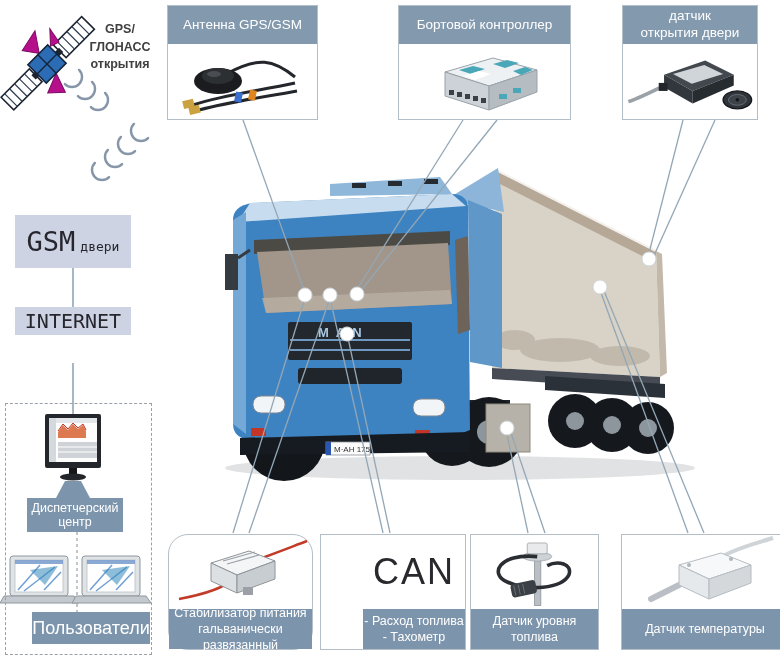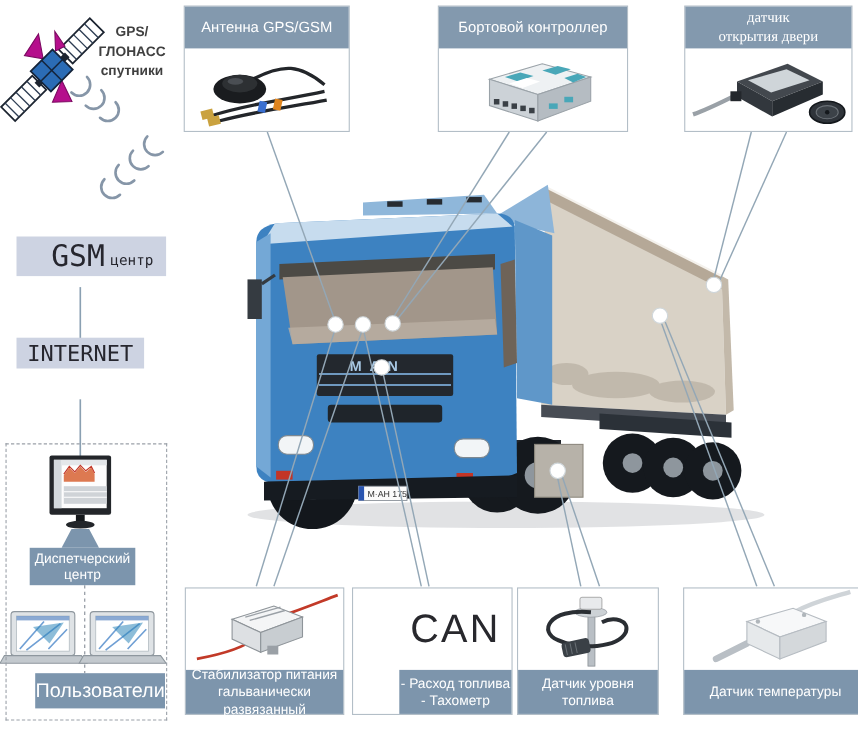--- a/index.html
+++ b/index.html
@@ -23,21 +23,21 @@
         box-sizing:border-box;z-index:3;display:flex;flex-direction:column;}
   .bbox .bod{flex:1;display:flex;align-items:center;justify-content:center;overflow:hidden;}
   .bbox .band{background:#7d95ac;color:#fff;font-size:12.5px;height:40px;display:flex;
               flex-direction:column;align-items:center;justify-content:center;text-align:center;line-height:1.3;}
   .can-big{font-size:36px;letter-spacing:2px;color:#28282d;}
 
   
   .netbox{position:absolute;left:15px;width:116px;background:#cdd3e2;z-index:3;
           display:flex;align-items:baseline;justify-content:center;color:#26262e;
           font-family:"DejaVu Sans Mono",monospace;}
-  .net-gsm{top:215px;height:36px;align-items:center;padding-left:20px;}
+  .net-gsm{top:215px;height:53px;align-items:center;}
   .net-gsm .big{font-size:27px;}
   .net-gsm .small{font-size:13px;margin-left:5px;margin-top:9px;}
   .net-internet{top:307px;height:28px;align-items:center;font-size:20px;text-align:center;}
 
   
   .dash-frame{position:absolute;left:5px;top:403px;width:147px;height:252px;
               border:1px dashed #9aa0a8;box-sizing:border-box;z-index:2;}
   .lblbox{position:absolute;background:#7c95ad;color:#fff;z-index:3;display:flex;
           align-items:center;justify-content:center;text-align:center;}
   .lbl-dispatch{left:27px;top:498px;width:96px;height:34px;font-size:12.5px;}
@@ -219,21 +219,21 @@
           <line x1="24" y1="591" x2="55" y2="567"></line>
         <line x1="44" y1="590" x2="61" y2="572"></line>
       </g>
       <polygon points="30,570 58,566 45,585" fill="#2f86ba" opacity="0.55"></polygon>
       <polygon points="4,596 74,596 79,603 0,603" fill="#c3c9ce" stroke="#8e979e" stroke-width="1"></polygon>
     </g>
   </svg>
 
   <div class="sat-label">
     <div>GPS/ГЛОНАСС</div>
-    <div>спутники</div>
+    <div>открытия</div>
   </div>
 
   <div class="pbox" style="left:167px;width:151px;">
     <div class="hdr">
       <span>Антенна GPS/GSM</span>
     </div>
     <div class="bod">
       <svg width="140" height="70" viewBox="0 0 140 70">
         <path d="M55,26 C85,10 100,12 122,30" fill="none" stroke="#23262a" stroke-width="3"></path>
         <ellipse cx="45" cy="34" rx="24" ry="13" fill="#1a1c1f"></ellipse>
@@ -270,21 +270,21 @@
           <rect x="66" y="52" width="5" height="5"></rect>
         </g>
         <g fill="#49a7b8">
             <rect x="84" y="48" width="8" height="5"></rect>
             <rect x="98" y="42" width="8" height="5"></rect>
           </g>
       </svg>
     </div>
   </div>
 
-  <div class="pbox" style="left:622px;width:153px;font-family:Liberation Serif, serif;">
+  <div class="pbox" style="left:622px;width:136px;">
     <div class="hdr">
       <span>датчик</span>
       <span>открытия двери</span>
     </div>
     <div class="bod">
       <svg width="150" height="72" viewBox="0 0 150 72">
         <path d="M46,40 C30,48 18,54 6,58" fill="none" stroke="#9aa1a7" stroke-width="4"></path>
         <polygon points="46,28 92,12 124,28 78,46" fill="#43484e"></polygon>
         <polygon points="56,27 91,17 112,27 77,38" fill="#cfd5d9"></polygon>
         <polygon points="46,28 78,46 78,60 46,42" fill="#32373d"></polygon>
@@ -292,35 +292,35 @@
         <rect x="40" y="37" width="10" height="9" fill="#23272c"></rect>
         <ellipse cx="128" cy="56" rx="16" ry="10" fill="#2f343a" stroke="#14181c" stroke-width="1.5"></ellipse>
         <ellipse cx="128" cy="56" rx="10" ry="6" fill="#3c4248" stroke="#6a7076" stroke-width="1"></ellipse>
         <circle cx="128" cy="56" r="2" fill="#14181c"></circle>
       </svg>
     </div>
   </div>
 
   <div class="netbox net-gsm">
     <span class="big">GSM</span>
-    <span class="small">центр</span>
+    <span class="small">двери</span>
   </div>
   <div class="netbox net-internet">
     <span>INTERNET</span>
   </div>
 
   <div class="dash-frame"></div>
   <div class="lblbox lbl-dispatch">
     <span>Диспетчерский центр</span>
   </div>
   <div class="lblbox lbl-users">
     <span>Пользователи</span>
   </div>
 
-  <div class="bbox" style="left:168px;width:145px;">
+  <div class="bbox" style="left:168px;width:145px;border-radius:20px;">
     <div class="bod">
       <svg width="140" height="74" viewBox="0 0 140 74">
         <path d="M8,64 C40,58 56,50 62,44" fill="none" stroke="#c23a28" stroke-width="2.5"></path>
         <path d="M82,26 C100,20 120,12 136,6" fill="none" stroke="#c23a28" stroke-width="2.5"></path>
         <polygon points="40,28 78,16 104,26 66,40" fill="#f4f5f6" stroke="#8e9499" stroke-width="1"></polygon>
         <polygon points="40,28 66,40 66,58 40,46" fill="#dde0e3" stroke="#8e9499" stroke-width="1"></polygon>
         <polygon points="66,40 104,26 104,44 66,58" fill="#c8cdd1" stroke="#8e9499" stroke-width="1"></polygon>
         <g stroke="#9aa0a6" stroke-width="1.2">
           <line x1="52" y1="26" x2="84" y2="17"></line>
             <line x1="56" y1="29" x2="88" y2="20"></line>

